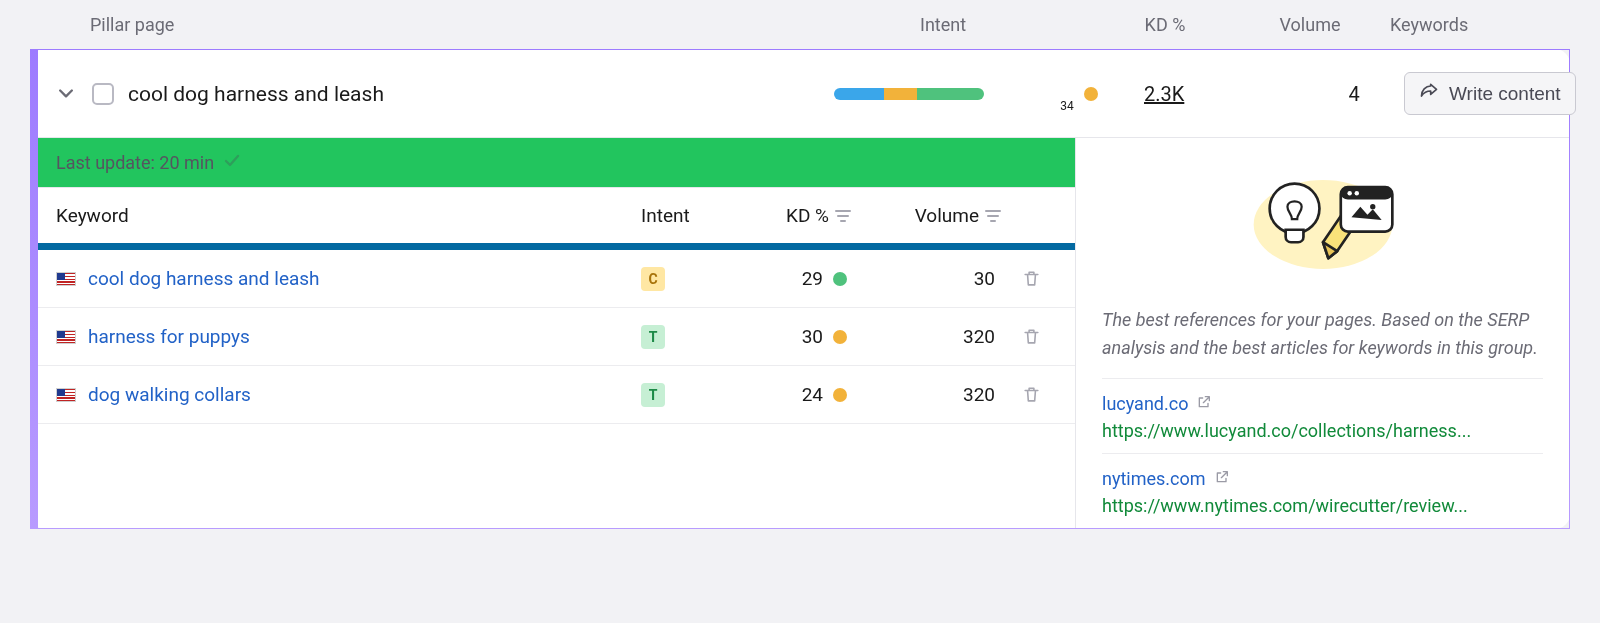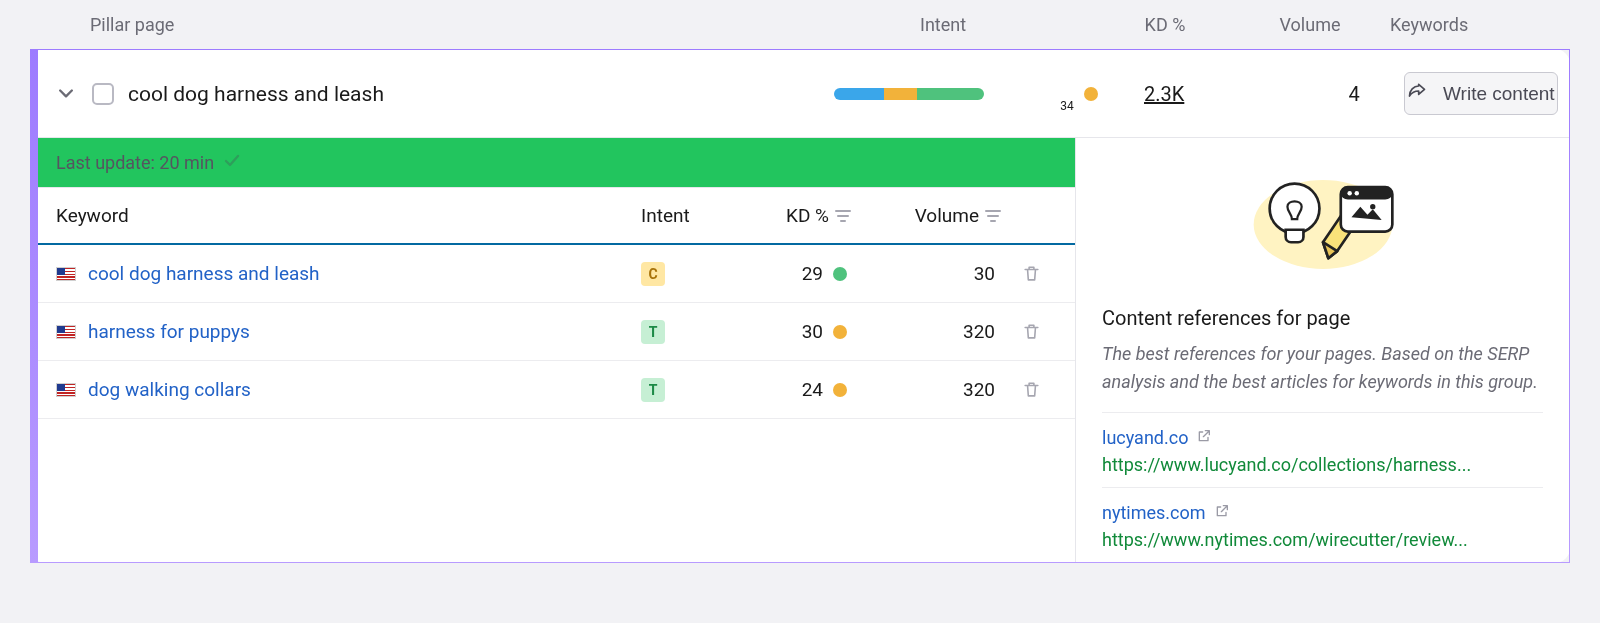--- a/index.html
+++ b/index.html
@@ -69,23 +69,23 @@
   .kd-cell { display: flex; align-items: center; gap: 10px; justify-content: center; }
   .kd-val { font-size: 12px; margin-top: 24px; }
   .dot { width: 14px; height: 14px; border-radius: 50%; display: inline-block; }
   .dot.green { background: #4fc27d; }
   .dot.orange { background: #f2b23a; }
 
   .vol-cell { font-size: 20px; text-decoration: underline; }
   .keycount-cell { text-align: center; font-size: 20px; }
 
   .write-btn {
-    display: inline-flex; align-items: center; gap: 16px;
+    display: inline-flex; align-items: center; gap: 10px;
     background: #f5f5f7; border: 1px solid #c9c9d1; border-radius: 6px;
-    padding: 8px 2px; color: #4a4a55; font-size: 19px; cursor: pointer;
+    padding: 8px 14px; color: #4a4a55; font-size: 19px; cursor: pointer;
   }
   .write-btn svg { width: 20px; height: 20px; }
 
   
   .body-split { display: flex; }
 
   .left-col { flex: 0 0 1038px; border-right: 1px solid #e6e6eb; }
 
   .last-update {
     background: #22c55e;
@@ -96,21 +96,21 @@
     border-bottom: 1px solid #e6e6eb;
   }
   .last-update .check { color: #2e9e5b; }
 
   .inner-header {
     display: grid;
     grid-template-columns: 1fr 90px 120px 150px 60px;
     padding: 16px 14px 16px 18px;
     color: #1a1a1a;
     font-size: 19px;
-    border-bottom: 2px solid #0369a1;
+    border-bottom: 7px solid #0369a1;
   }
   .inner-header .hcell { display: flex; align-items: center; gap: 6px; }
   .inner-header .right { justify-content: flex-end; }
   .sort-icon { color: #a6a6b0; }
   .sort-icon svg { width: 16px; height: 12px; }
 
   .kw-row {
     display: grid;
     grid-template-columns: 1fr 90px 120px 150px 60px;
     align-items: center;
@@ -303,21 +303,20 @@
           <path d="M90 90 L96 108 L106 100 Z" fill="#e8c458" stroke="#222" stroke-width="3" stroke-linejoin="round"></path>
 
           <rect x="110" y="28" width="58" height="50" rx="8" fill="#fff" stroke="#222" stroke-width="3"></rect>
           <rect x="110" y="28" width="58" height="14" rx="8" fill="#222"></rect>
           <circle cx="120" cy="35" r="2.5" fill="#fff"></circle>
           <circle cx="128" cy="35" r="2.5" fill="#fff"></circle>
           <path d="M122 62 l10-12 l8 9 l6-6 l10 12z" fill="#222"></path>
           <circle cx="146" cy="50" r="3" fill="#222"></circle>
         </svg>
       </div>
-      <div class="ref-title">Content references for page</div>
       <div class="ref-desc">The best references for your pages. Based on the SERP analysis and the best articles for keywords in this group.</div>
       <div id="refs-container">
           <div class="ref-item">
     <div class="ref-domain">
       <a href="#">lucyand.co</a>
       <span class="ext">
         <svg viewBox="0 0 24 24">
                   <path d="M14 4h6v6M20 4l-9 9M18 14v5H5V6h5" fill="none" stroke="currentColor" stroke-width="2" stroke-linecap="round" stroke-linejoin="round"></path>
                 </svg>
       </span>

